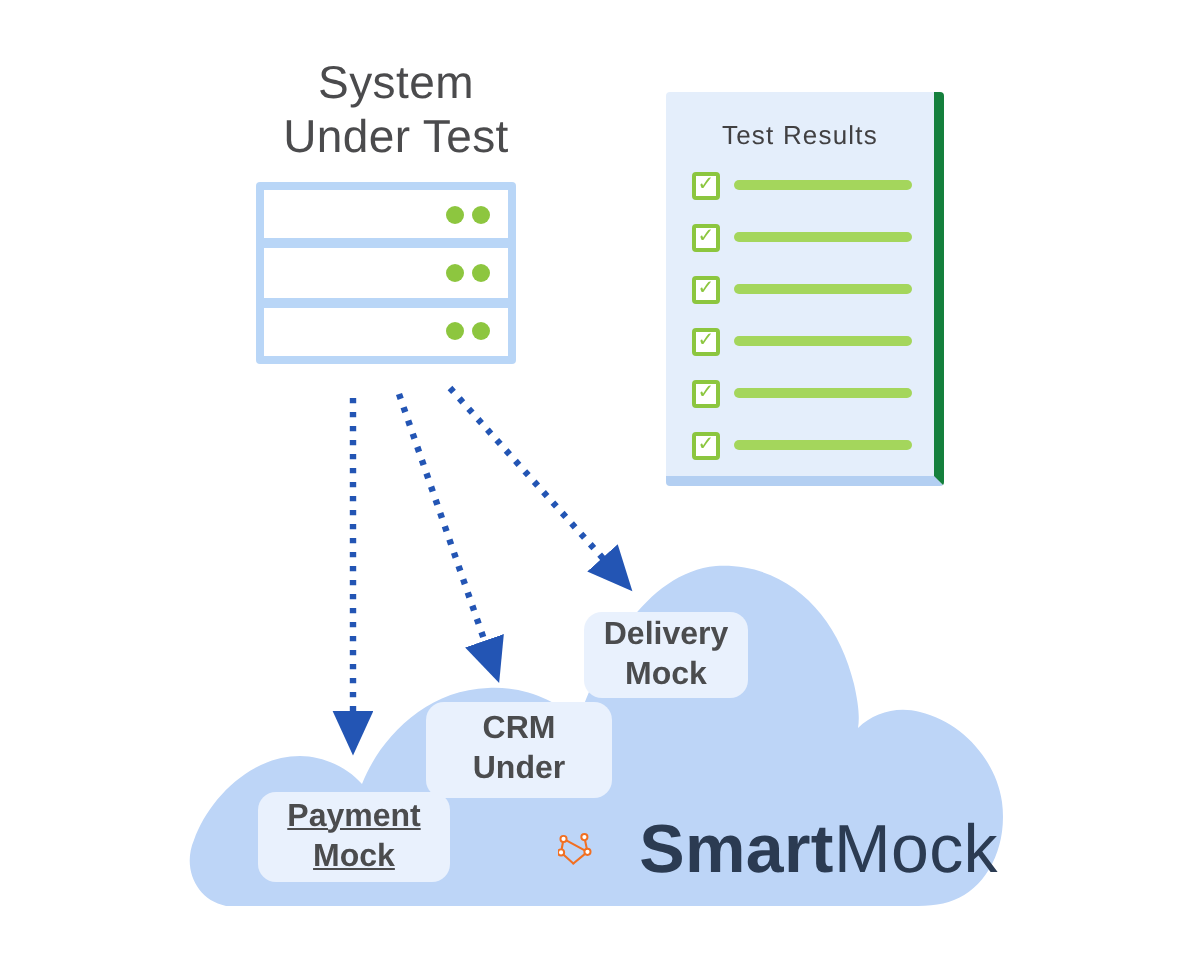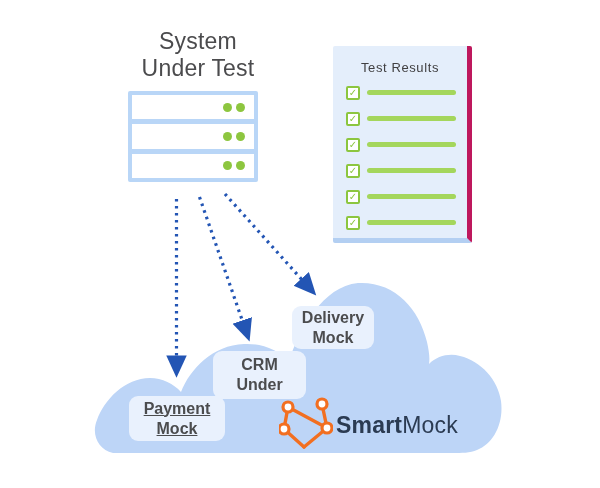--- a/index.html
+++ b/index.html
@@ -24,21 +24,21 @@
   .server-row{
     flex:1;background:#ffffff;display:flex;align-items:center;
     justify-content:flex-end;gap:4px;padding-right:9px;
   }
   .status-dot{width:9px;height:9px;border-radius:50%;background:#8dc63f;display:inline-block;}
 
   
   #test-panel{
     left:333px;top:46px;width:134px;height:192px;box-sizing:content-box;
     background:#e4eefb;
-    border-right:5px solid #be185d;border-bottom:5px solid #b3cff2;
+    border-right:5px solid #15803d;border-bottom:5px solid #b3cff2;
     border-radius:2px;
   }
   #test-panel-title{
     margin-top:14px;text-align:center;font-size:13px;color:#414042;
     letter-spacing:.6px;
   }
   #test-rows{
     margin-top:10px;margin-left:13px;
     display:flex;flex-direction:column;gap:11px;
   }
@@ -60,21 +60,21 @@
     display:flex;align-items:center;justify-content:center;text-align:center;
     font-size:16px;font-weight:bold;line-height:20px;color:#4b4c4e;
     white-space:pre-line;
   }
   #mock-payment{left:129px;top:396px;width:96px;height:45px;text-decoration:underline;}
   #mock-crm{left:213px;top:351px;width:93px;height:48px;}
   #mock-delivery{left:292px;top:306px;width:82px;height:43px;}
 
   
   #brand{left:279px;top:396px;width:220px;height:58px;display:flex;align-items:center;}
-  #brand-text{margin-left:3px;font-size:23px;color:#2b3b52;letter-spacing:.2px;}
+  #brand-text{margin-left:24px;font-size:34px;color:#2b3b52;letter-spacing:.2px;}
   #brand-text .b{font-weight:800;}
   #brand-text .l{font-weight:400;}
 </style>
 </head>
 <body>
 
 <div class="abs" id="sut-title">System
 Under Test</div>
 
 <div class="abs" id="server">

